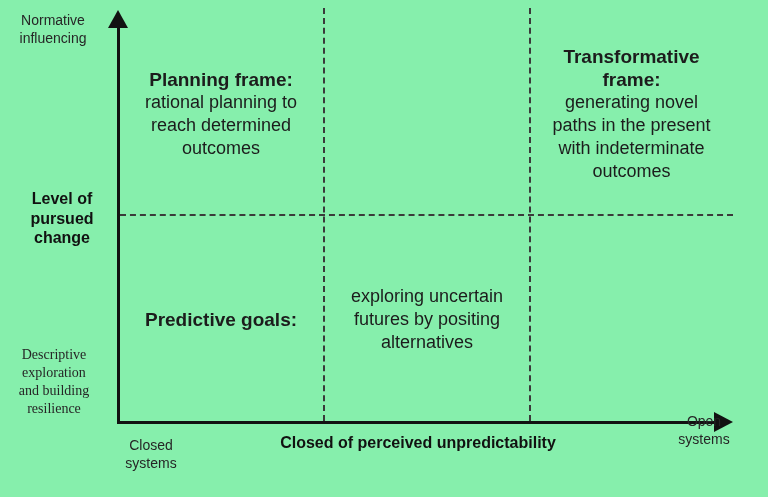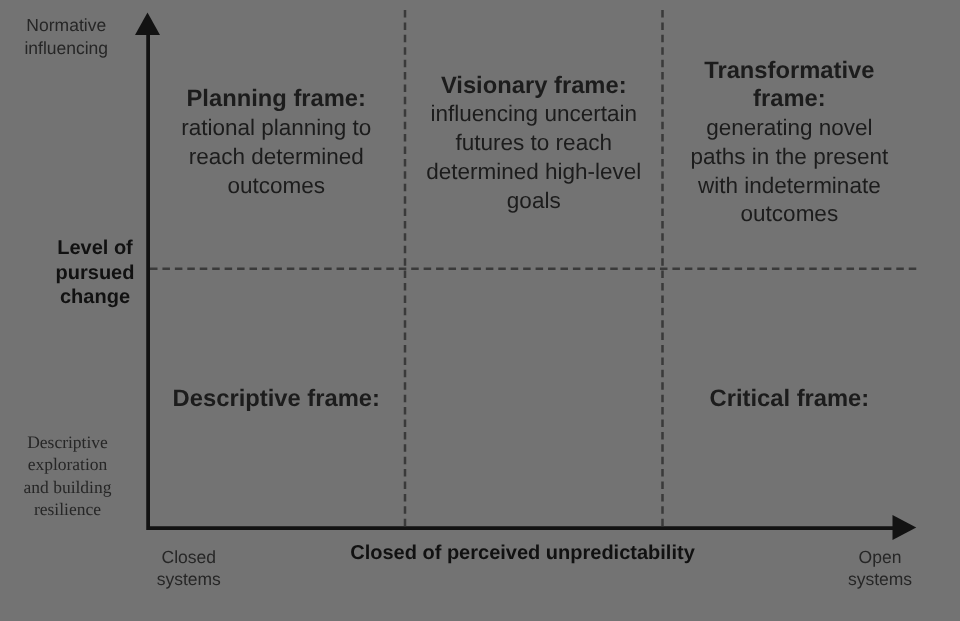--- a/index.html
+++ b/index.html
@@ -1,21 +1,21 @@
 <!DOCTYPE html>
 <html><head>
 <meta charset="utf-8">
 <style>
   * { margin: 0; padding: 0; box-sizing: border-box; }
   html, body { background: #ffffff; }
   #canvas {
     position: relative;
     width: 768px;
     height: 497px;
-    background: #737373;
+    background: #86efac;
     font-family: "Liberation Sans", sans-serif;
     color: #1c1c1c;
     overflow: hidden;
   }
   .abs { position: absolute; }
 
   
   .y-axis-line {
     left: 117px; top: 24px;
     width: 3px; height: 400px;
@@ -83,25 +83,25 @@
   .axis-end {
     font-size: 14px;
     line-height: 18px;
     text-align: center;
     white-space: pre-line;
     color: #262626;
   }
   .y-top-label    { left: 2px;  top: 11px;  width: 102px; }
   .y-bottom-label { left: 2px;  top: 346px; width: 104px; font-family: Liberation Serif, serif; }
   .x-left-label   { left: 118px; top: 436px; width: 66px; }
-  .x-right-label  { left: 670px; top: 436px; width: 68px; }
+  .x-right-label  { left: 670px; top: 412px; width: 68px; }
 
   
   .y-axis-title {
-    left: 32px; top: 189px; width: 88px;
+    left: 18px; top: 189px; width: 88px;
     font-size: 16px; font-weight: bold; line-height: 19.5px;
     text-align: center; white-space: pre-line;
     color: #111111;
   }
   .x-axis-title {
     left: 238px; top: 434px; width: 360px;
     font-size: 16px; font-weight: bold;
     text-align: center;
     color: #111111;
   }
@@ -137,48 +137,41 @@
   <div class="abs x-axis-title">Closed of perceived unpredictability</div>
 
   <div class="abs cell r1 c1">
     <div class="cell-inner">
       <div class="cell-title">Planning frame:</div>
       <div class="cell-body">rational planning to
 reach determined
 outcomes</div>
     </div>
   </div>
-  <div class="abs cell r1 c2">
-    <div class="cell-inner">
-      <div class="cell-title">Visionary frame:</div>
-      <div class="cell-body">influencing uncertain
-futures to reach
-determined high-level
-goals</div>
-    </div>
-  </div>
   <div class="abs cell r1 c3">
     <div class="cell-inner">
       <div class="cell-title">Transformative
 frame:</div>
       <div class="cell-body">generating novel
 paths in the present
 with indeterminate
 outcomes</div>
     </div>
   </div>
 
   <div class="abs cell r2 c1">
     <div class="cell-inner">
-      <div class="cell-title">Descriptive frame:</div>
+      <div class="cell-title">Predictive goals:</div>
     </div>
   </div>
   <div class="abs cell r2 c2">
     <div class="cell-inner">
+      <div class="cell-body">exploring uncertain
+futures by positing
+alternatives</div>
     </div>
   </div>
   <div class="abs cell r2 c3">
     <div class="cell-inner">
-      <div class="cell-title">Critical frame:</div>
     </div>
   </div>
 
 </div>
 
 </body></html>

